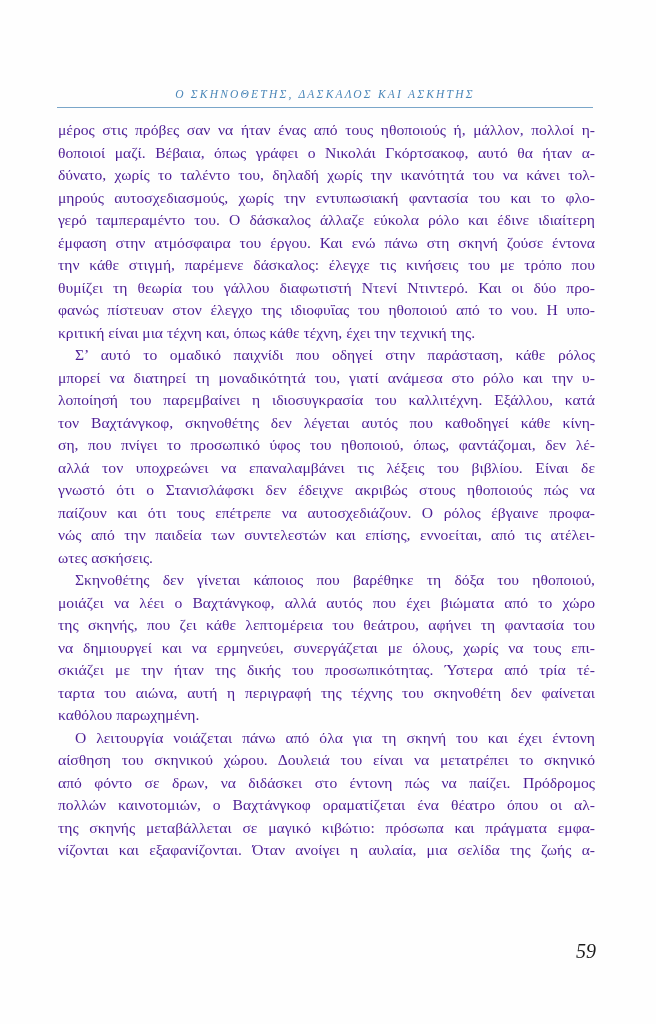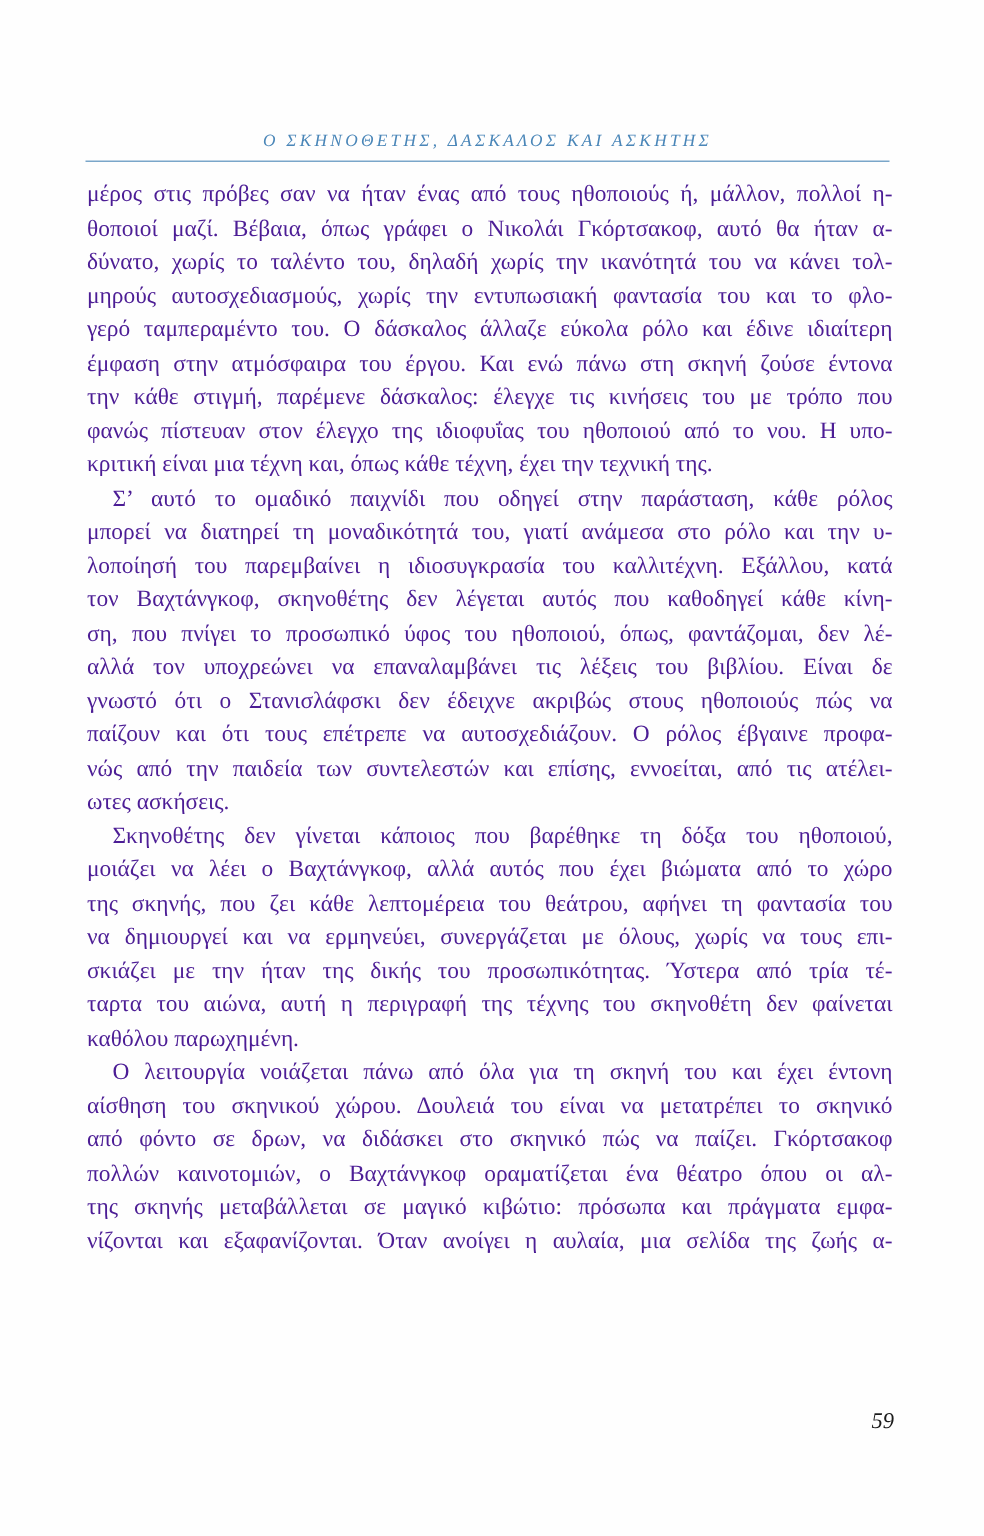--- a/index.html
+++ b/index.html
@@ -35,40 +35,41 @@
     text-align-last: justify;
     height: 22.5px;
   }
   .line.last { text-align-last: left; }
   .line.indent { padding-left: 17px; }
   .page-number {
     position: absolute; left: 560px; top: 940px; width: 36px;
     text-align: right;
     font-family: "Liberation Serif", "DejaVu Serif", serif;
     font-style: italic;
-    font-size: 15px;
+    font-size: 20px;
     color: #1b1b1b;
   }
 </style>
 </head>
 <body>
 
 <div class="page">
   <div class="running-head">Ο ΣΚΗΝΟΘΕΤΗΣ, ΔΑΣΚΑΛΟΣ ΚΑΙ ΑΣΚΗΤΗΣ</div>
   <div class="head-rule"></div>
 
   <div class="body-text">
 
     <span class="line">μέρος στις πρόβες σαν να ήταν ένας από τους ηθοποιούς ή, μάλλον, πολλοί η-</span>
     <span class="line">θοποιοί μαζί. Βέβαια, όπως γράφει ο Νικολάι Γκόρτσακοφ, αυτό θα ήταν α-</span>
     <span class="line">δύνατο, χωρίς το ταλέντο του, δηλαδή χωρίς την ικανότητά του να κάνει τολ-</span>
     <span class="line">μηρούς αυτοσχεδιασμούς, χωρίς την εντυπωσιακή φαντασία του και το φλο-</span>
     <span class="line">γερό ταμπεραμέντο του. Ο δάσκαλος άλλαζε εύκολα ρόλο και έδινε ιδιαίτερη</span>
     <span class="line">έμφαση στην ατμόσφαιρα του έργου. Και ενώ πάνω στη σκηνή ζούσε έντονα</span>
     <span class="line">την κάθε στιγμή, παρέμενε δάσκαλος: έλεγχε τις κινήσεις του με τρόπο που</span>
+    <span class="line">θυμίζει τη θεωρία του γάλλου διαφωτιστή Ντενί Ντιντερό. Και οι δύο προ-</span>
     <span class="line">φανώς πίστευαν στον έλεγχο της ιδιοφυΐας του ηθοποιού από το νου. Η υπο-</span>
     <span class="line last">κριτική είναι μια τέχνη και, όπως κάθε τέχνη, έχει την τεχνική της.</span>
 
     <span class="line indent">Σ’ αυτό το ομαδικό παιχνίδι που οδηγεί στην παράσταση, κάθε ρόλος</span>
     <span class="line">μπορεί να διατηρεί τη μοναδικότητά του, γιατί ανάμεσα στο ρόλο και την υ-</span>
     <span class="line">λοποίησή του παρεμβαίνει η ιδιοσυγκρασία του καλλιτέχνη. Εξάλλου, κατά</span>
     <span class="line">τον Βαχτάνγκοφ, σκηνοθέτης δεν λέγεται αυτός που καθοδηγεί κάθε κίνη-</span>
     <span class="line">ση, που πνίγει το προσωπικό ύφος του ηθοποιού, όπως, φαντάζομαι, δεν λέ-</span>
     <span class="line">αλλά τον υποχρεώνει να επαναλαμβάνει τις λέξεις του βιβλίου. Είναι δε</span>
     <span class="line">γνωστό ότι ο Στανισλάφσκι δεν έδειχνε ακριβώς στους ηθοποιούς πώς να</span>
@@ -79,20 +80,20 @@
     <span class="line indent">Σκηνοθέτης δεν γίνεται κάποιος που βαρέθηκε τη δόξα του ηθοποιού,</span>
     <span class="line">μοιάζει να λέει ο Βαχτάνγκοφ, αλλά αυτός που έχει βιώματα από το χώρο</span>
     <span class="line">της σκηνής, που ζει κάθε λεπτομέρεια του θεάτρου, αφήνει τη φαντασία του</span>
     <span class="line">να δημιουργεί και να ερμηνεύει, συνεργάζεται με όλους, χωρίς να τους επι-</span>
     <span class="line">σκιάζει με την ήταν της δικής του προσωπικότητας. Ύστερα από τρία τέ-</span>
     <span class="line">ταρτα του αιώνα, αυτή η περιγραφή της τέχνης του σκηνοθέτη δεν φαίνεται</span>
     <span class="line last">καθόλου παρωχημένη.</span>
 
     <span class="line indent">Ο λειτουργία νοιάζεται πάνω από όλα για τη σκηνή του και έχει έντονη</span>
     <span class="line">αίσθηση του σκηνικού χώρου. Δουλειά του είναι να μετατρέπει το σκηνικό</span>
-    <span class="line">από φόντο σε δρων, να διδάσκει στο σκηνικό πώς να παίζει. Γκόρτσακοφ</span>
+    <span class="line">από φόντο σε δρων, να διδάσκει στο έντονη πώς να παίζει. Πρόδρομος</span>
     <span class="line">πολλών καινοτομιών, ο Βαχτάνγκοφ οραματίζεται ένα θέατρο όπου οι αλ-</span>
     <span class="line">της σκηνής μεταβάλλεται σε μαγικό κιβώτιο: πρόσωπα και πράγματα εμφα-</span>
     <span class="line">νίζονται και εξαφανίζονται. Όταν ανοίγει η αυλαία, μια σελίδα της ζωής α-</span>
   </div>
 
   <div class="page-number">59</div>
 </div>
 
 </body></html>

